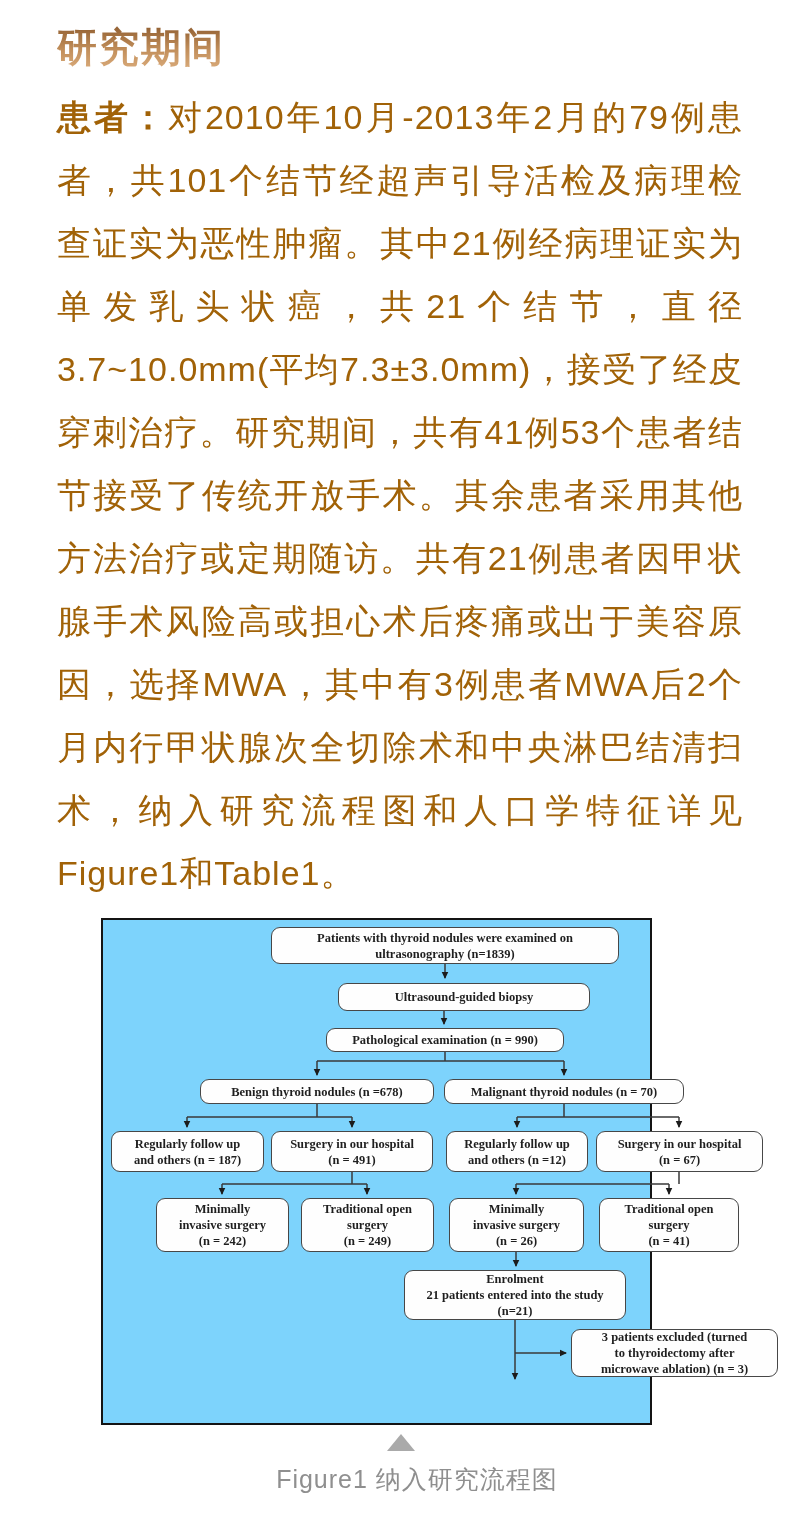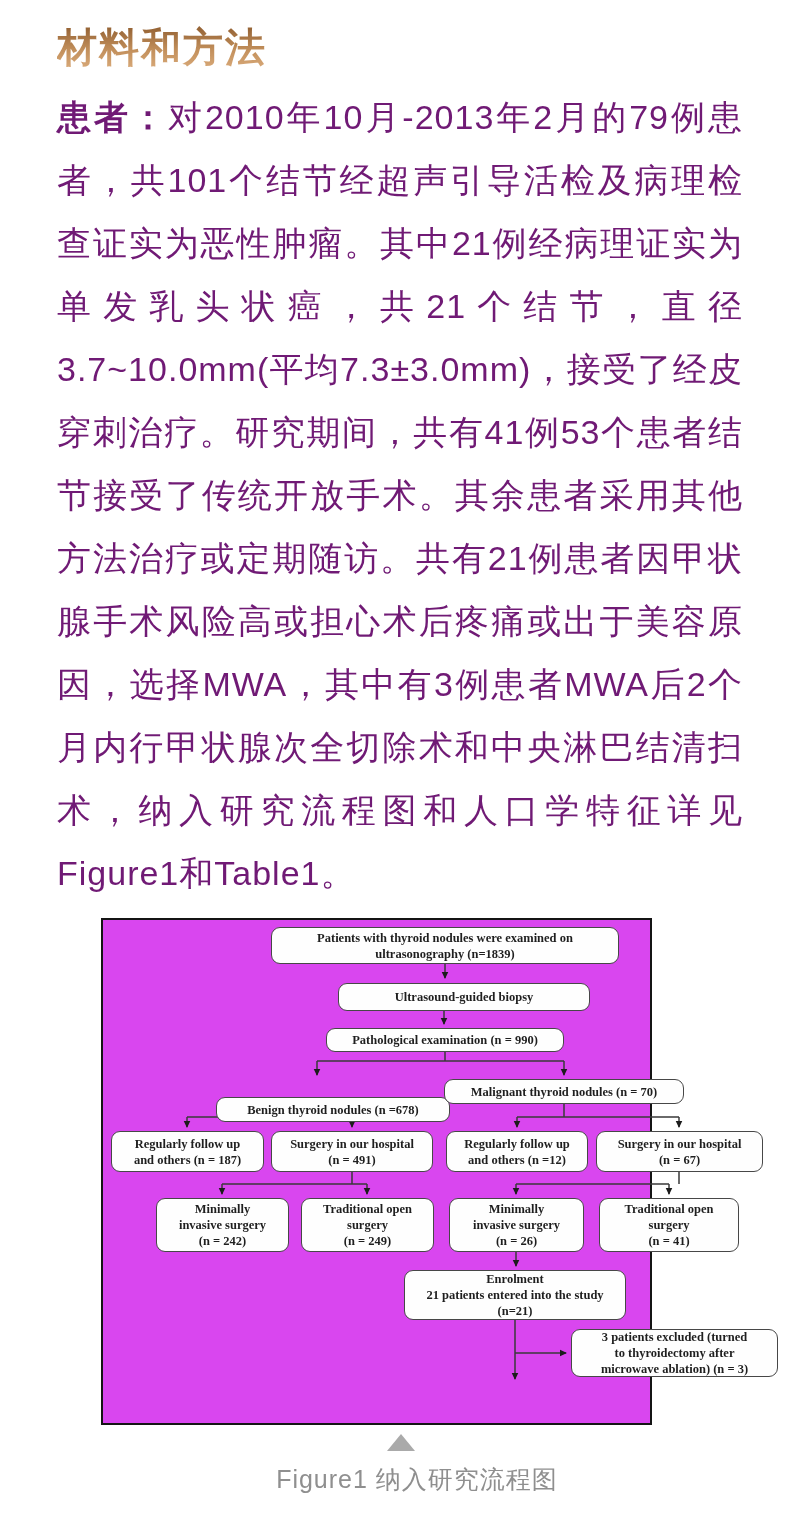--- a/index.html
+++ b/index.html
@@ -10,27 +10,27 @@
   .title{
     position:absolute;left:57px;top:24px;margin:0;
     font-family:"Liberation Serif", serif;
     font-size:40px;font-weight:bold;letter-spacing:2px;line-height:1.2;
     background:linear-gradient(180deg,#8e5c2f 0%,#c3905c 55%,#dcae7e 100%);
     -webkit-background-clip:text;background-clip:text;
     color:transparent;-webkit-text-fill-color:transparent;
   }
   .body-text{
     position:absolute;left:57px;top:86px;width:686px;margin:0;
-    font-size:34px;line-height:63px;color:#701a75;
+    font-size:34px;line-height:63px;color:#a16207;
     text-align:justify;letter-spacing:1px;
   }
   .body-text strong{font-weight:bold;}
   .flowchart{
     position:absolute;left:61px;top:902px;width:551px;height:507px;
-    box-sizing:border-box;border:2px solid #141414;background:#d946ef;
+    box-sizing:border-box;border:2px solid #141414;background:#7dd3fc;
     filter:blur(0.4px);
     text-decoration:underline;
   }
   .fc-inner{position:absolute;left:0;top:0;width:675px;height:503px;}
   .arrows{position:absolute;left:0;top:0;}
   .node{
     position:absolute;box-sizing:border-box;
     border:1.6px solid #474747;border-radius:9px;background:#fefefe;
     display:flex;align-items:center;justify-content:center;text-align:center;
     font-family:"Liberation Serif", serif;font-weight:bold;
@@ -45,21 +45,21 @@
   .caption{
     position:absolute;left:0;top:1463px;width:800px;
     text-align:center;font-size:25px;letter-spacing:1px;color:#8f8f8f;padding-left:17px;
   }
 </style>
 </head>
 <body>
 
 <div>
 
-  <h1 class="title">材料和方法</h1>
+  <h1 class="title">研究期间</h1>
 
   <p class="body-text"><strong>患者：</strong><span>对2010年10月-2013年2月的79例患者，共101个结节经超声引导活检及病理检查证实为恶性肿瘤。其中21例经病理证实为单发乳头状癌，共21个结节，直径3.7~10.0mm(平均7.3±3.0mm)，接受了经皮穿刺治疗。研究期间，共有41例53个患者结节接受了传统开放手术。其余患者采用其他方法治疗或定期随访。共有21例患者因甲状腺手术风险高或担心术后疼痛或出于美容原因，选择MWA，其中有3例患者MWA后2个月内行甲状腺次全切除术和中央淋巴结清扫术，纳入研究流程图和人口学特征详见Figure1和Table1。</span></p>
 
   <figure class="flowchart">
     <div class="fc-inner">
       <svg class="arrows" width="675" height="503" viewBox="0 0 675 503">
         <defs>
           <marker id="ah" markerWidth="9" markerHeight="9" refX="6.5" refY="4" orient="auto" markerUnits="userSpaceOnUse">
             <path d="M0,0.5 L7.5,4 L0,7.5 Z" fill="#1c1c1c"></path>
           </marker>
@@ -85,21 +85,21 @@
           <line x1="413" y1="332" x2="413" y2="346" marker-end="url(#ah)"></line>
           <line x1="412" y1="400" x2="412" y2="459" marker-end="url(#ah)"></line>
           <line x1="412" y1="433" x2="463" y2="433" marker-end="url(#ah)"></line>
         </g>
       </svg>
 
       <div class="node" style="left:168px;top:7px;width:348px;height:37px;">Patients with thyroid nodules were examined on
 ultrasonography (n=1839)</div>
       <div class="node" style="left:215px;top:63px;width:252px;height:28px;margin-left:20px;">Ultrasound-guided biopsy</div>
       <div class="node" style="left:223px;top:108px;width:238px;height:24px;">Pathological examination (n = 990)</div>
-      <div class="node" style="left:113px;top:159px;width:234px;height:25px;margin-top:18px;">Benign thyroid nodules (n =678)</div>
+      <div class="node" style="left:97px;top:159px;width:234px;height:25px;">Benign thyroid nodules (n =678)</div>
       <div class="node" style="left:341px;top:159px;width:240px;height:25px;">Malignant thyroid nodules (n = 70)</div>
       <div class="node" style="left:8px;top:211px;width:153px;height:41px;">Regularly follow up
 and others (n = 187)</div>
       <div class="node" style="left:168px;top:211px;width:162px;height:41px;">Surgery in our hospital
 (n = 491)</div>
       <div class="node" style="left:343px;top:211px;width:142px;height:41px;">Regularly follow up
 and others (n =12)</div>
       <div class="node" style="left:493px;top:211px;width:167px;height:41px;">Surgery in our hospital
 (n = 67)</div>
       <div class="node" style="left:53px;top:278px;width:133px;height:54px;">Minimally

